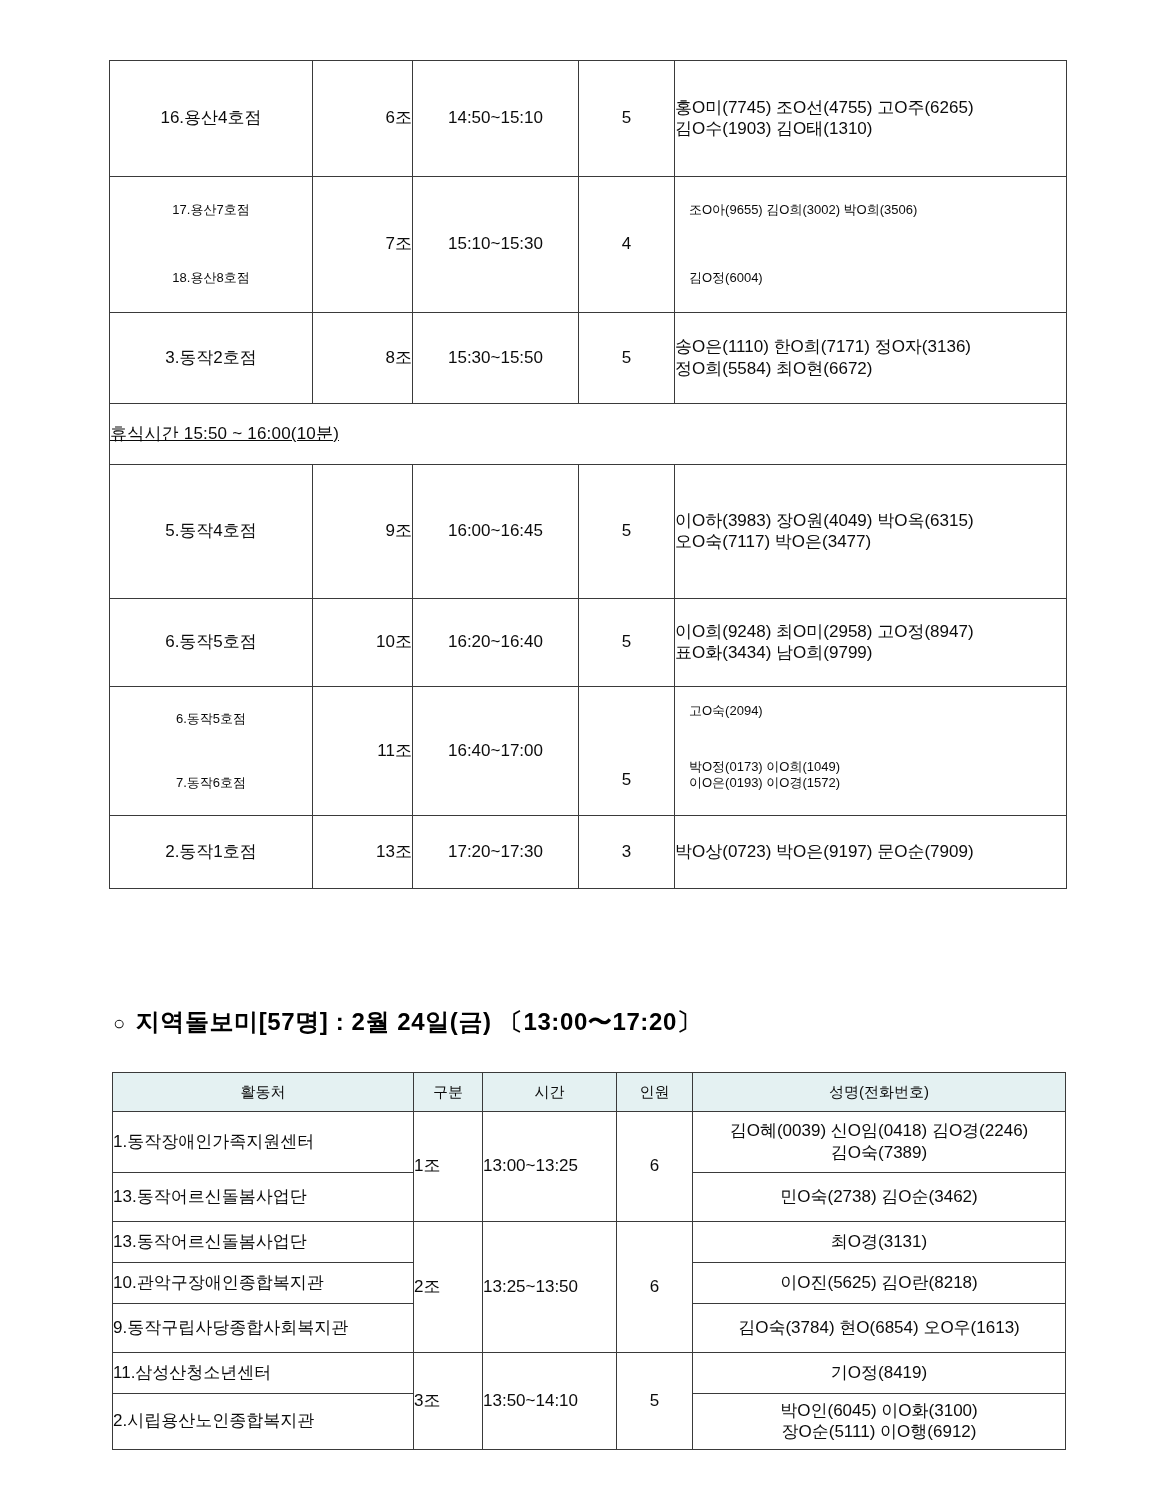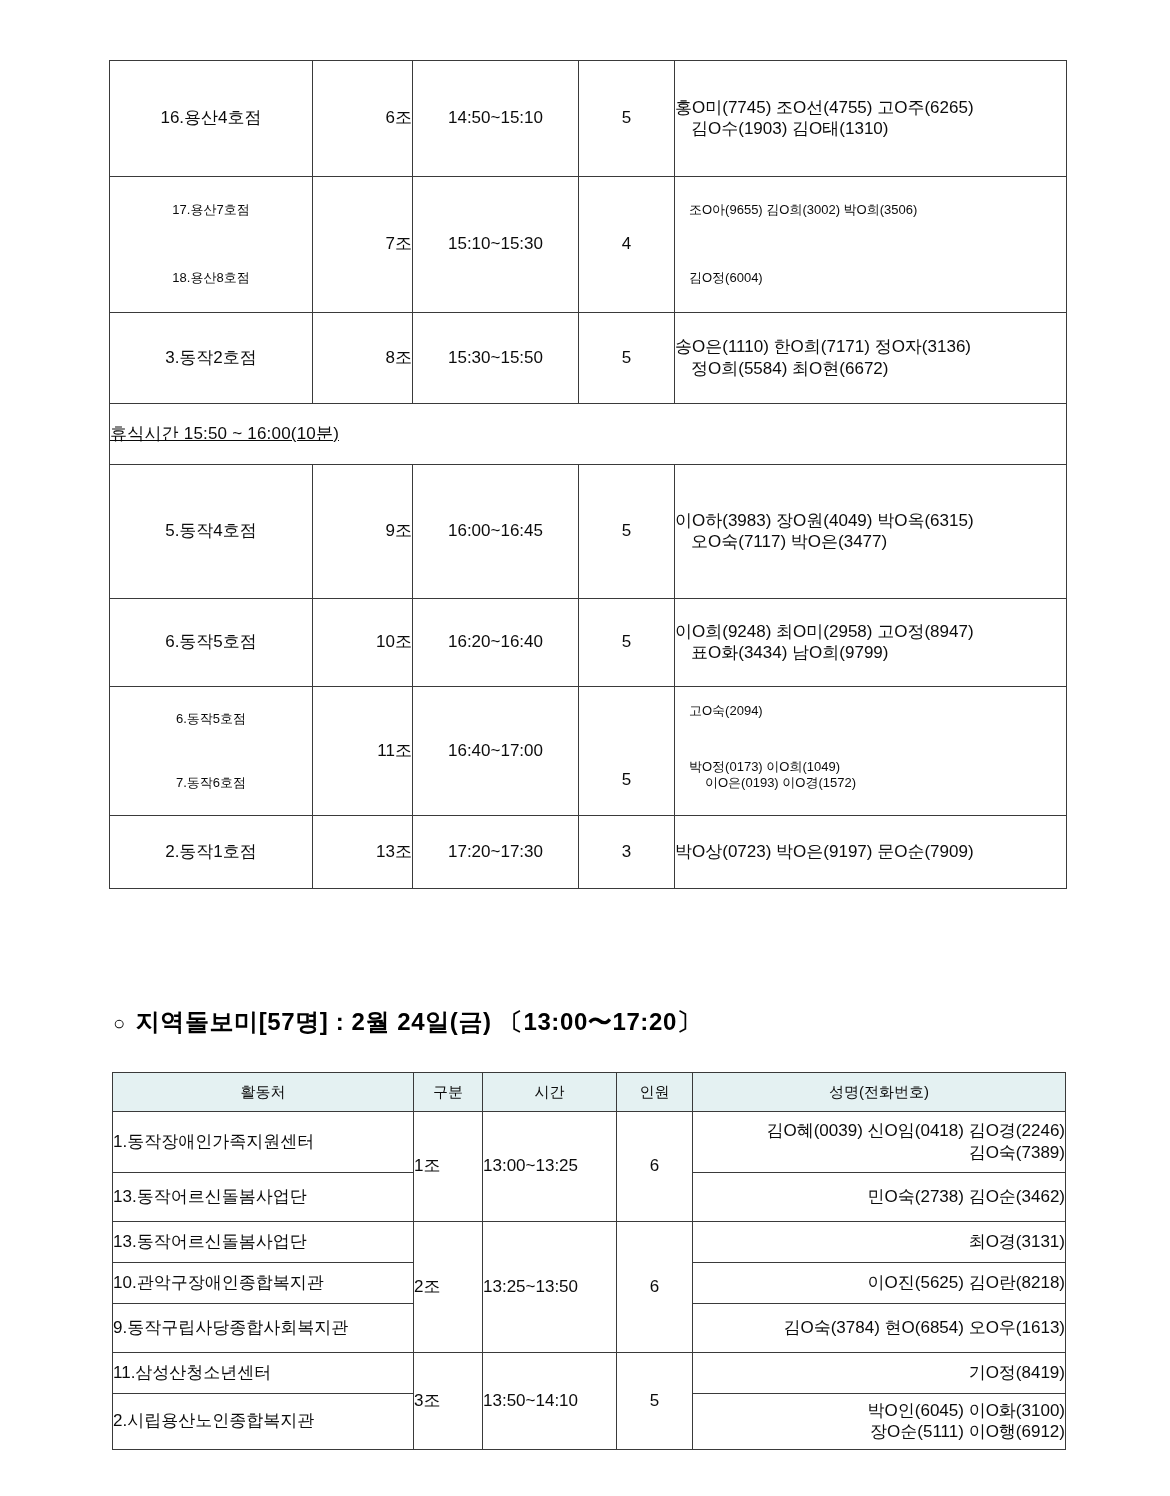--- a/index.html
+++ b/index.html
@@ -51,21 +51,21 @@
   #table-schedule-top td {
     height: 60px;
   }
   .c-place   { width: 202px; text-align: center; padding: 2px 6px; }
   .c-group   { width: 99px;  text-align: right; }
   .c-time    { width: 165px; text-align: center; }
   .c-count   { width: 95px;  text-align: center; }
   .c-names   { width: 391px; text-align: left; padding: 3px 0 3px 14px; }
 
   .names-line { white-space: nowrap; }
-  .names-line + .names-line { margin-top: -1px; margin-left: 16px; }
+  .names-line + .names-line { margin-top: -1px; }
 
   .break-row td {
     text-align: left;
     height: 52px;
     letter-spacing: 0.2px;
     text-decoration: underline;
   }
 
   
   td.split { padding: 0; vertical-align: top; }
@@ -116,21 +116,21 @@
     text-align: center;
     font-size: 15px;
   }
   #table-schedule-bottom td {
     height: 40px;
   }
   .b-place { width: 300px; text-align: left;   padding: 2px 0 2px 12px; }
   .b-group { width: 68px;  text-align: left; }
   .b-time  { width: 133px; text-align: left; }
   .b-count { width: 75px;  text-align: center; }
-  .b-names { width: 372px; text-align: right;   padding: 3px 0 3px 12px; }
+  .b-names { width: 372px; text-align: center;   padding: 3px 0 3px 12px; }
 
   .tall-60 { height: 60px !important; }
   .tall-48 { height: 48px !important; }
   .tall-55 { height: 55px !important; }
 </style>
 </head>
 <body>
 
 <div class="page">
 

